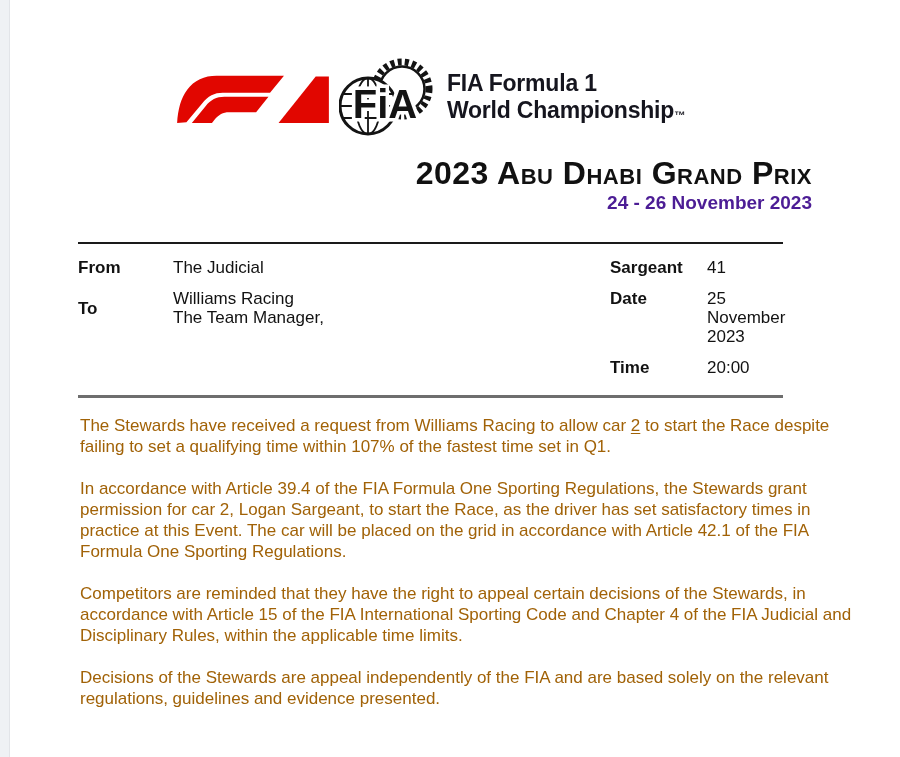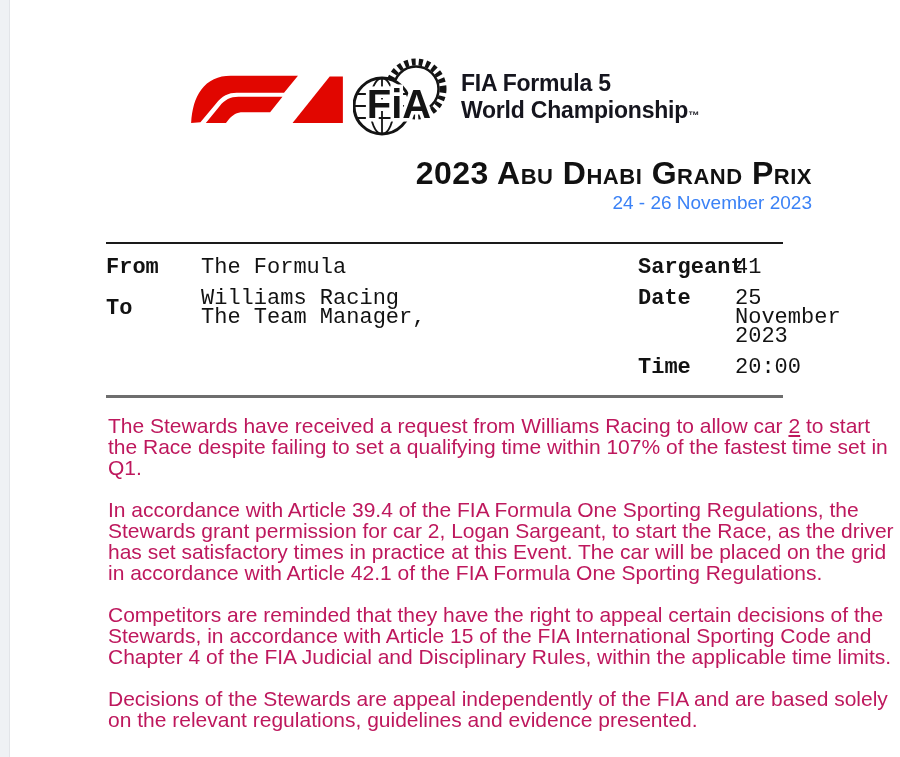--- a/index.html
+++ b/index.html
@@ -8,21 +8,21 @@
     background: #ffffff;
     font-family: "Liberation Sans", sans-serif;
     color: #121212;
     overflow: hidden;
   }
   .left-strip {
     position: fixed; left: 0; top: 0; bottom: 0;
     width: 10px; background: #eff1f4;
     border-right: 1px solid #e2e4e8;
   }
-  .page { position: relative; width: 812px; height: 757px; padding-left: 28px; }
+  .page { position: relative; width: 812px; height: 757px; }
 
   
   .logo-row {
     display: flex; align-items: center; justify-content: center;
     padding-top: 60px;
     transform: translateX(25px);
     gap: 10px;
   }
   .f1-logo { width: 152px; height: 48px; flex: 0 0 auto; }
   .fia-emblem { width: 96px; height: 82px; flex: 0 0 auto; margin-top: -4px; }
@@ -39,46 +39,46 @@
   .title-block { text-align: right; margin-top: 17px; }
   .event-title {
     font-size: 32px; line-height: 36px;
     font-weight: bold;
     font-variant: small-caps;
     letter-spacing: 0.5px;
     color: #111;
   }
   .event-dates {
     font-size: 19px; line-height: 23px;
-    font-weight: normal; color: #3b82f6;
+    font-weight: bold; color: #4c1d95;
   }
 
   
   .info-table {
     margin: 28px 29px 0 78px;           
     border-top: 2px solid #1a1a1a;
     border-bottom: 3px solid #6e6e6e;
     padding: 14px 0 18px 0;
     display: flex;
-    font-size: 22px; line-height: 19px; font-family: Liberation Mono, monospace;
+    font-size: 17px; line-height: 19px;
   }
   .info-left { width: 532px; flex: 0 0 auto; }
   .info-right { flex: 1 1 auto; }
   .info-row { display: flex; margin-bottom: 12px; }
   .info-row:last-child { margin-bottom: 0; align-items: center; }
   .info-label { font-weight: bold; width: 95px; flex: 0 0 auto; }
   .info-right .info-label { width: 97px; }
   .info-value { flex: 1 1 auto; }
 
   
   .body-text {
     margin: 17px 0 0 80px;
     width: 788px;
-    font-size: 21px; line-height: 21px;
-    color: #be185d;
+    font-size: 17px; line-height: 21px;
+    color: #a16207;
   }
   .body-text p { margin: 0 0 21px 0; }
   .u { text-decoration: underline; text-underline-offset: 2px; }
   .gap-large { margin-top: 70px; }
 </style>
 </head>
 <body>
 
 <div class="left-strip"></div>
 
@@ -111,35 +111,35 @@
           <line x1="29" y1="22" x2="29" y2="78"></line>
           <line x1="1" y1="38" x2="57" y2="38"></line>
           <line x1="1" y1="50" x2="57" y2="50"></line>
           <line x1="1" y1="62" x2="57" y2="62"></line>
         </g>
       </g>
       <text x="46" y="62" text-anchor="middle" font-family="Liberation Sans, sans-serif" font-size="40" font-weight="bold" style="paint-order: stroke; stroke: #ffffff; stroke-width: 7; fill: var(--fia-black, #141414)">FiA</text>
     </svg>
 
     <div class="org-text">
-      <div>FIA Formula 5</div>
+      <div>FIA Formula 1</div>
       <div><span>World Championship</span><span class="tm">™</span></div>
     </div>
   </header>
 
   <div class="title-block">
     <h1 class="event-title">2023 Abu Dhabi Grand Prix</h1>
     <div class="event-dates">24 - 26 November 2023</div>
   </div>
 
   <section class="info-table">
     <div class="info-left">
       <div class="info-row">
         <span class="info-label">From</span>
-        <span class="info-value">The Formula</span>
+        <span class="info-value">The Judicial</span>
       </div>
       <div class="info-row">
         <span class="info-label">To</span>
         <span class="info-value">
           <div>Williams Racing</div>
           <div>The Team Manager,</div>
         </span>
       </div>
     </div>
     <div class="info-right">

